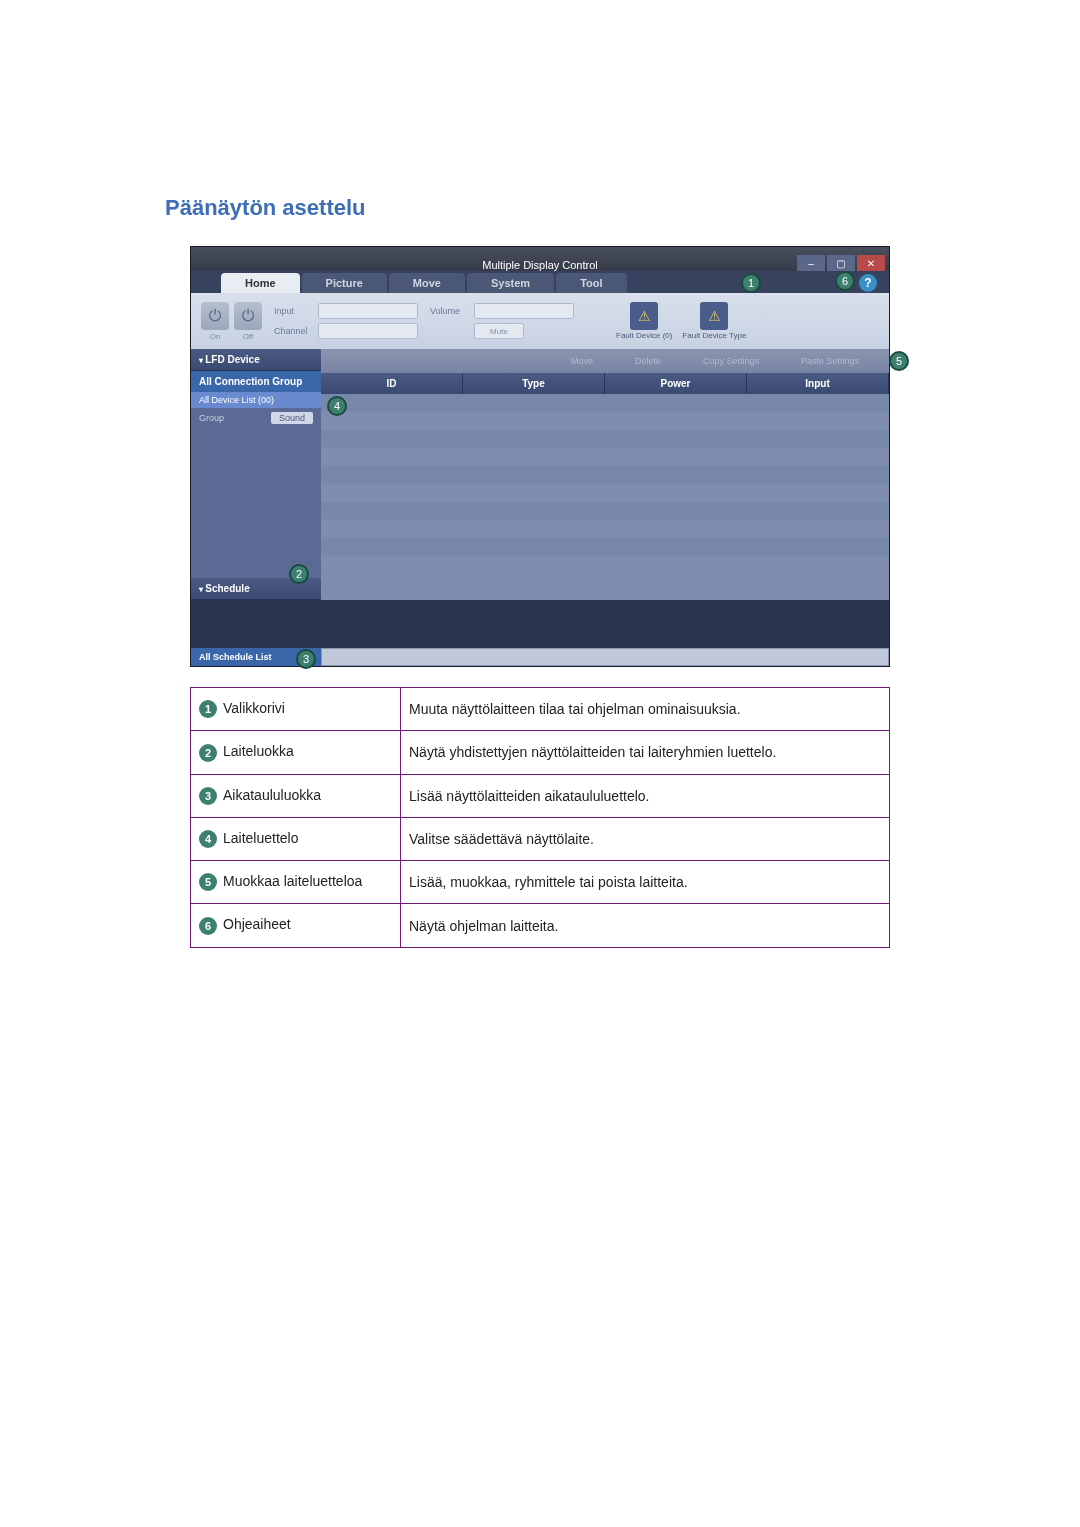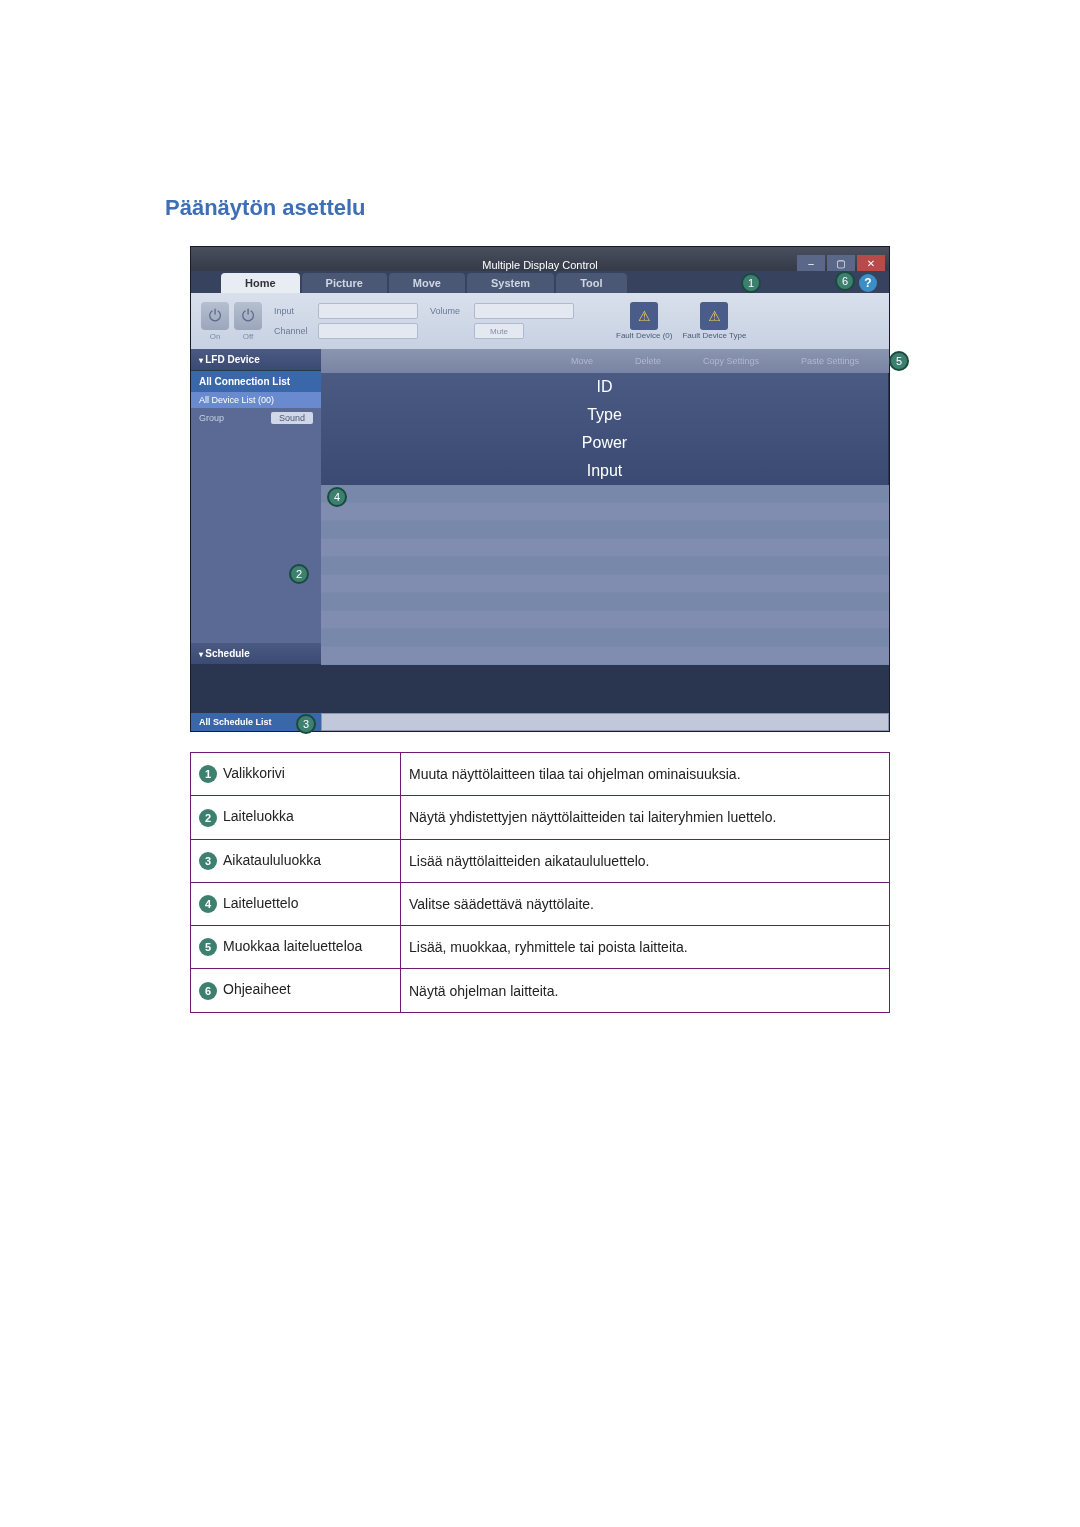--- a/index.html
+++ b/index.html
@@ -277,23 +277,22 @@
       color: #b0bacf;
       font-size: 9px;
       padding: 2px 14px;
       border-radius: 2px;
     }
 
     .table-header {
       background: linear-gradient(#4a5a82, #3a4a72);
       display: flex;
       color: #fff;
-      font-size: 16px;
-      font-weight: normal;
-      flex-direction: column;
+      font-size: 10px;
+      font-weight: bold;
     }
     .table-header div {
       flex: 1;
       padding: 5px 8px;
       text-align: center;
       border-right: 1px solid #2a3555;
     }
 
     .table-body {
       flex: 1;
@@ -450,21 +449,21 @@
         <div class="fault-label">Fault Device
 Type</div>
       </div>
     </div>
   </div>
 
   <div class="content-area">
 
     <div class="sidebar">
       <div class="section-header">LFD Device</div>
-      <div class="subheader">All Connection List</div>
+      <div class="subheader">All Connection Group</div>
       <div class="sidebar-item">All Device List (00)</div>
       <div class="sidebar-body">
         <div class="group-row">
           <span class="group-label">Group</span>
           <span class="edit-btn">Sound</span>
         </div>
         <div class="callout" style="position:relative; left:90px; top:140px;">2</div>
       </div>
       <div class="section-header">Schedule</div>
     </div>

